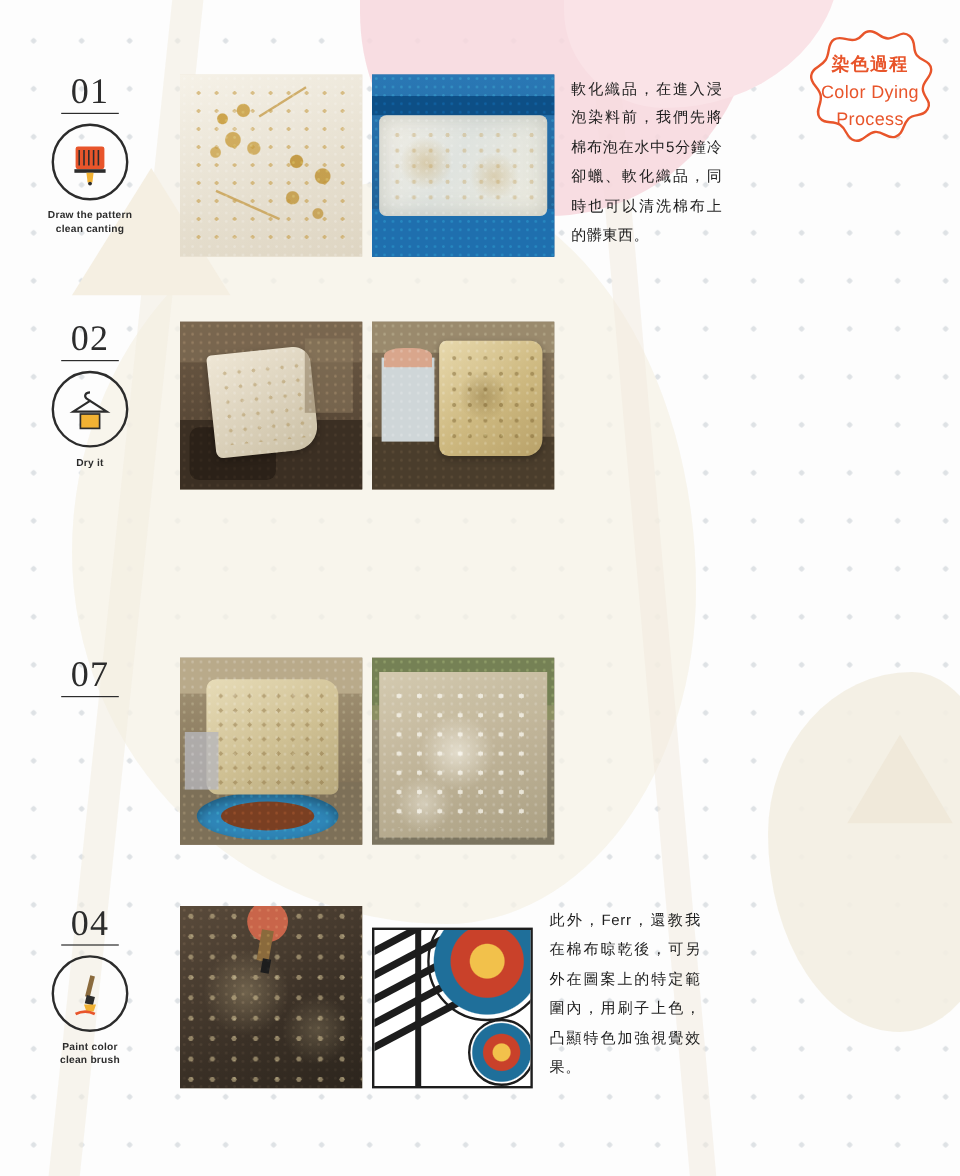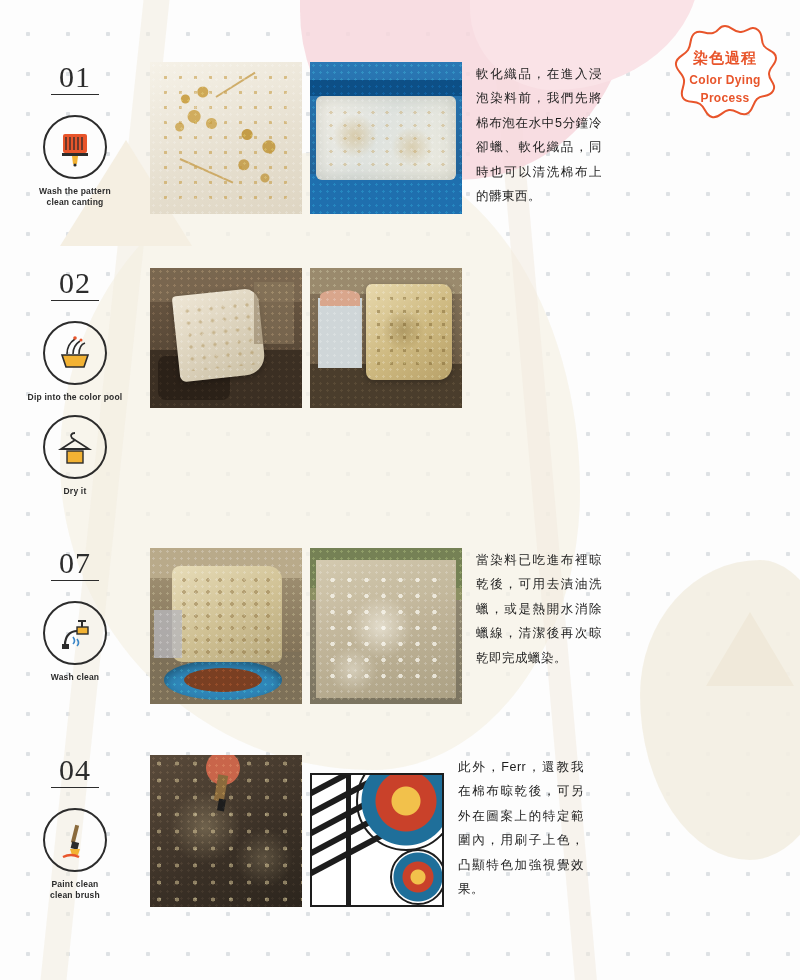--- a/index.html
+++ b/index.html
@@ -113,22 +113,22 @@
     line-height: 1.35;
   }
   .badge-title {
     color: #e8552b;
     font-size: 15px;
     font-weight: bold;
     letter-spacing: 1px;
   }
   .badge-sub {
     color: #e8552b;
-    font-size: 12px;
-    font-weight: bold;
+    font-size: 15px;
+    font-weight: normal;
     margin-top: 4px;
     letter-spacing: .3px;
   }
 
   
   .steps {
     position: relative;
     z-index: 5;
   }
   .step {
@@ -148,21 +148,21 @@
     align-items: center;
   }
   .step-num {
     font-family: "Liberation Serif", serif;
     font-size: 30px;
     color: #2c2c2c;
     letter-spacing: 1px;
     border-bottom: 1.5px solid #2c2c2c;
     padding: 0 8px 2px 8px;
     line-height: 1;
-    margin-bottom: 20px;
+    margin-bottom: 8px;
   }
   .icon-block {
     display: flex;
     flex-direction: column;
     align-items: center;
     margin-bottom: 12px;
   }
   .icon-circle {
     width: 60px; height: 60px;
     border-radius: 50%;
@@ -286,21 +286,21 @@
                 <line x1="20" y1="11" x2="20" y2="24"></line>
                 <line x1="24" y1="11" x2="24" y2="24"></line>
                 <line x1="28" y1="11" x2="28" y2="24"></line>
               </g>
               <rect x="8" y="27" width="26" height="3" fill="#2c2c2c"></rect>
               <path d="M18 30 L24 30 L23 38 L19 38 Z" fill="#f2b233"></path>
               <circle cx="21" cy="39" r="1.6" fill="#2c2c2c"></circle>
             </svg>
           </div>
           <div class="icon-caption">
-            <span>Wash the pattern</span><br>
+            <span>Draw the pattern</span><br>
             <span>clean canting</span>
           </div>
         </div>
       </div>
 
       <div class="photos">
 
         <div class="photo" style="width:152px;height:152px;background:#efe9dc">
           <div style="position:absolute;inset:0;background:linear-gradient(160deg,#f6f2e8,#e6dfcf 60%,#ded5c2)"></div>
           <div class="flor" style="left:18px;top:16px;width:58px;height:70px;background:
@@ -340,33 +340,20 @@
         </div>
       </div>
 
       <div class="caption">軟化織品，在進入浸泡染料前，我們先將棉布泡在水中5分鐘冷卻蠟、軟化織品，同時也可以清洗棉布上的髒東西。</div>
     </div>
 
     <div class="step step-2">
       <div class="left-col">
         <div class="step-num">02</div>
 
-        <div class="icon-block">
-          <div class="icon-circle">
-            <svg width="44" height="44" viewBox="0 0 44 44">
-              <path d="M9 24 L35 24 L31 36 L13 36 Z" fill="#f2b233" stroke="#2c2c2c" stroke-width="1.6"></path>
-              <path d="M14 23 C14 14 19 10 22 8" stroke="#2c2c2c" stroke-width="1.6" fill="none"></path>
-              <path d="M20 23 C20 15 24 12 27 10" stroke="#2c2c2c" stroke-width="1.6" fill="none"></path>
-              <path d="M26 23 C26 16 29 13 32 12" stroke="#2c2c2c" stroke-width="1.6" fill="none"></path>
-              <circle cx="22" cy="7" r="1.8" fill="#e8552b"></circle>
-              <circle cx="28" cy="9" r="1.5" fill="#e8552b"></circle>
-            </svg>
-          </div>
-          <div class="icon-caption">Dip into the color pool</div>
-        </div>
 
         <div class="icon-block">
           <div class="icon-circle">
             <svg width="44" height="44" viewBox="0 0 44 44">
               <path d="M22 8 C18 8 17 11 19 13 L22 15" stroke="#2c2c2c" stroke-width="1.8" fill="none"></path>
               <path d="M22 15 L8 24 L36 24 Z" fill="none" stroke="#2c2c2c" stroke-width="1.8"></path>
               <rect x="14" y="26" width="16" height="12" fill="#f2b233" stroke="#2c2c2c" stroke-width="1.4"></rect>
             </svg>
           </div>
           <div class="icon-caption">Dry it</div>
@@ -407,34 +394,20 @@
                background:radial-gradient(circle,rgba(110,85,35,.35),transparent 70%)"></div>
           <div class="grain"></div>
         </div>
       </div>
 
     </div>
 
     <div class="step step-3">
       <div class="left-col">
         <div class="step-num">07</div>
-        <div class="icon-block">
-          <div class="icon-circle">
-            <svg width="44" height="44" viewBox="0 0 44 44">
-              <path d="M12 34 C12 24 18 20 24 20" stroke="#2c2c2c" stroke-width="2.2" fill="none"></path>
-              <rect x="9" y="33" width="7" height="5" fill="#2c2c2c"></rect>
-              <rect x="24" y="16" width="11" height="7" fill="#f2b233" stroke="#2c2c2c" stroke-width="1.4"></rect>
-              <line x1="29" y1="10" x2="29" y2="16" stroke="#2c2c2c" stroke-width="2"></line>
-              <line x1="25" y1="10" x2="33" y2="10" stroke="#2c2c2c" stroke-width="2"></line>
-              <path d="M20 26 q3 4 0 7" stroke="#3a86c8" stroke-width="1.6" fill="none"></path>
-              <path d="M24 28 q3 4 0 7" stroke="#3a86c8" stroke-width="1.6" fill="none"></path>
-            </svg>
-          </div>
-          <div class="icon-caption">Wash clean</div>
-        </div>
       </div>
 
       <div class="photos">
 
         <div class="photo" style="width:152px;height:156px">
           <div style="position:absolute;inset:0;background:linear-gradient(#a79778,#6f6048)"></div>
           <div style="position:absolute;left:0;top:0;width:152px;height:30px;background:#b9aa8a"></div>
           <div style="position:absolute;left:0;top:104px;width:152px;height:52px;background:#7d7058"></div>
           <div style="position:absolute;left:14px;top:112px;width:118px;height:40px;border-radius:50%;
                background:#2f86b8;box-shadow:inset 0 4px 10px rgba(0,0,0,.35)"></div>
@@ -459,37 +432,36 @@
                background-image:radial-gradient(rgba(250,248,240,.75) 2px,transparent 2.3px);
                background-size:17px 16px"></div>
           <div style="position:absolute;left:40px;top:46px;width:62px;height:66px;border-radius:50%;
                background:radial-gradient(circle,rgba(255,253,246,.55),transparent 70%)"></div>
           <div style="position:absolute;left:18px;top:98px;width:50px;height:48px;border-radius:50%;
                background:radial-gradient(circle,rgba(255,253,246,.4),transparent 70%)"></div>
           <div class="grain"></div>
         </div>
       </div>
 
-      <div class="caption">當染料已吃進布裡晾乾後，可用去漬油洗蠟，或是熱開水消除蠟線，清潔後再次晾乾即完成蠟染。</div>
     </div>
 
     <div class="step step-4">
       <div class="left-col">
         <div class="step-num">04</div>
         <div class="icon-block">
           <div class="icon-circle">
             <svg width="44" height="44" viewBox="0 0 44 44">
               <rect x="20" y="7" width="4" height="18" transform="rotate(14 22 16)" fill="#8a6a3c"></rect>
               <rect x="18.5" y="24" width="7" height="7" transform="rotate(14 22 27)" fill="#2c2c2c"></rect>
               <path d="M17 31 L27 31 L25 37 L19 37 Z" fill="#f2b233"></path>
               <path d="M10 39 q8 -4 16 0" stroke="#e8552b" stroke-width="2.4" fill="none"></path>
             </svg>
           </div>
           <div class="icon-caption">
-            <span>Paint clean</span><br>
+            <span>Paint color</span><br>
             <span>clean brush</span>
           </div>
         </div>
       </div>
 
       <div class="photos">
 
         <div class="photo" style="width:152px;height:152px">
           <div style="position:absolute;inset:0;background:linear-gradient(150deg,#5a4b3b,#3a3026 60%,#2c251d)"></div>
           <div style="position:absolute;left:0;top:0;width:152px;height:152px;

